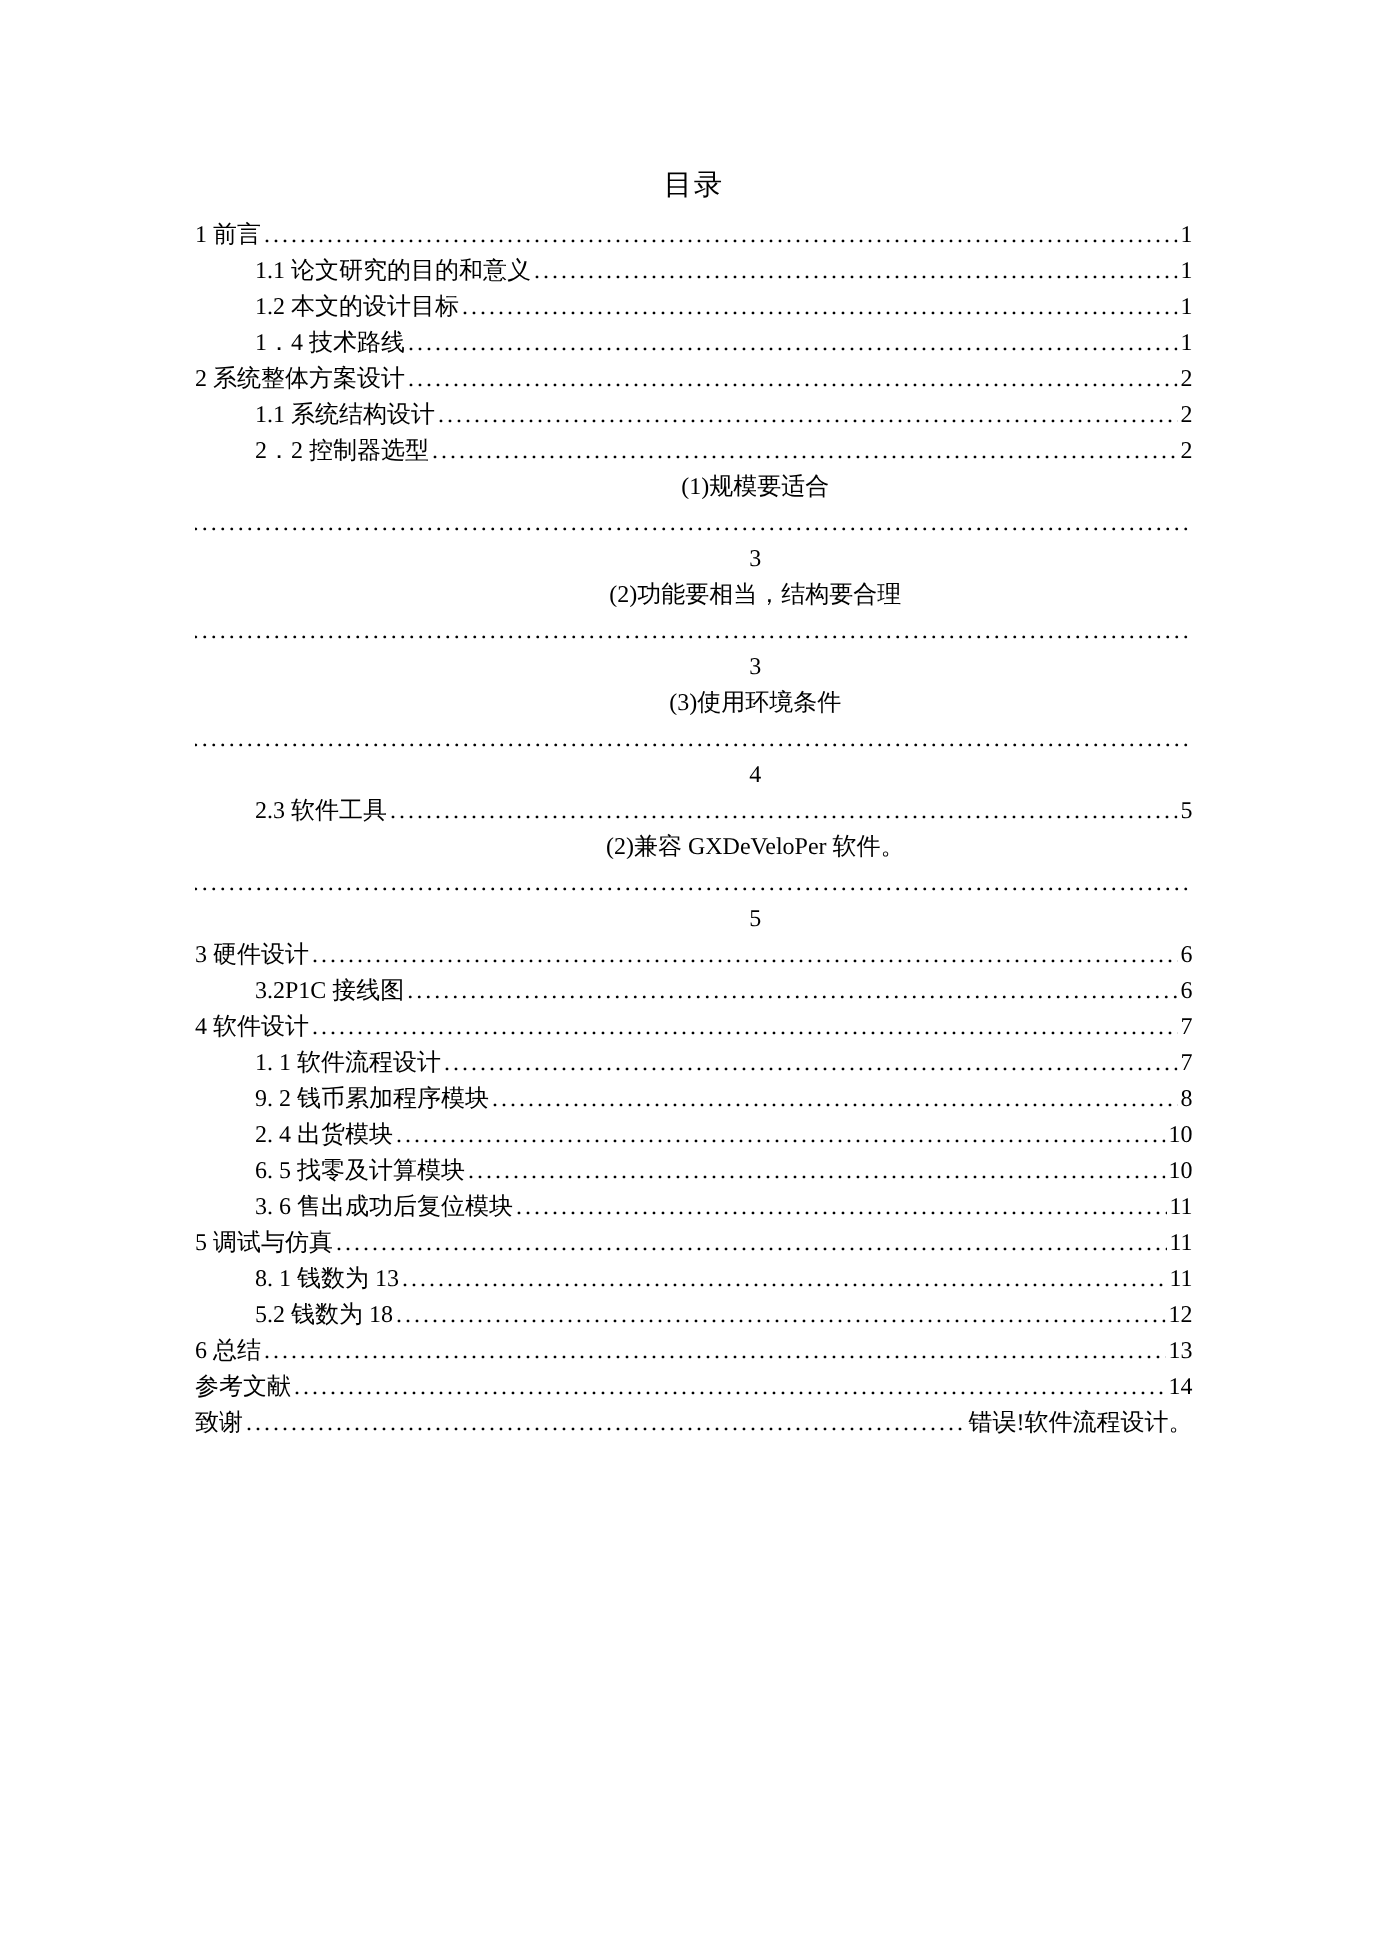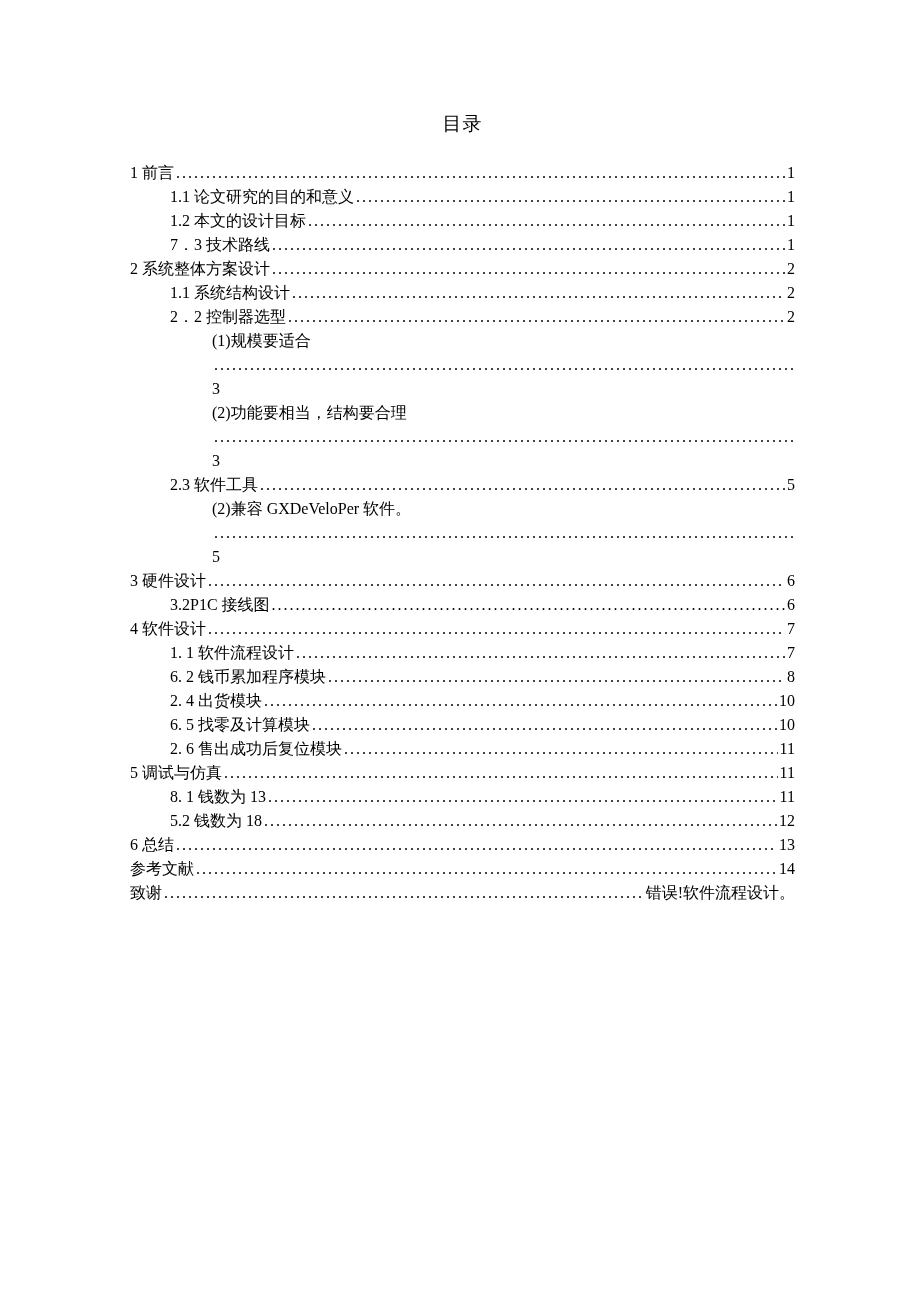--- a/index.html
+++ b/index.html
@@ -16,26 +16,26 @@
     }
     .page {
       padding: 110px 125px 0 130px;
       color: #000000;
       font-size: 16px;
       line-height: 1.5;
     }
     .title {
       text-align: center;
       font-size: 19px;
-      margin-bottom: 22px;
+      margin-bottom: 6px;
       letter-spacing: 1px;
     }
     .toc-entry {
       display: flex;
-      align-items: flex-start;
+      align-items: center;
       white-space: nowrap;
       overflow: hidden;
       font-family: Liberation Serif, serif;
     }
     .toc-label {
       flex: 0 0 auto;
     }
     .toc-leader {
       flex: 1 1 auto;
       overflow: hidden;
@@ -67,21 +67,21 @@
         <span class="toc-label">1.1  论文研究的目的和意义</span>
         <span class="toc-leader"></span>
         <span class="toc-page">1</span>
       </div>
       <div class="toc-entry indent-1">
         <span class="toc-label">1.2  本文的设计目标</span>
         <span class="toc-leader"></span>
         <span class="toc-page">1</span>
       </div>
       <div class="toc-entry indent-1">
-        <span class="toc-label">7．3 技术路线</span>
+        <span class="toc-label">1．4 技术路线</span>
         <span class="toc-leader"></span>
         <span class="toc-page">1</span>
       </div>
       <div class="toc-entry indent-0">
         <span class="toc-label">2 系统整体方案设计</span>
         <span class="toc-leader"></span>
         <span class="toc-page">2</span>
       </div>
       <div class="toc-entry indent-1">
         <span class="toc-label">1.1  系统结构设计</span>
@@ -95,20 +95,25 @@
       </div>
       <div class="toc-entry indent-2">
         <span class="toc-label">(1)规模要适合</span>
         <span class="toc-leader"></span>
         <span class="toc-page">3</span>
       </div>
       <div class="toc-entry indent-2">
         <span class="toc-label">(2)功能要相当，结构要合理</span>
         <span class="toc-leader"></span>
         <span class="toc-page">3</span>
+      </div>
+      <div class="toc-entry indent-2">
+        <span class="toc-label">(3)使用环境条件</span>
+        <span class="toc-leader"></span>
+        <span class="toc-page">4</span>
       </div>
       <div class="toc-entry indent-1">
         <span class="toc-label">2.3 软件工具</span>
         <span class="toc-leader"></span>
         <span class="toc-page">5</span>
       </div>
       <div class="toc-entry indent-2">
         <span class="toc-label">(2)兼容 GXDeVeloPer 软件。</span>
         <span class="toc-leader"></span>
         <span class="toc-page">5</span>
@@ -127,36 +132,36 @@
         <span class="toc-label">4 软件设计</span>
         <span class="toc-leader"></span>
         <span class="toc-page">7</span>
       </div>
       <div class="toc-entry indent-1">
         <span class="toc-label">1. 1 软件流程设计</span>
         <span class="toc-leader"></span>
         <span class="toc-page">7</span>
       </div>
       <div class="toc-entry indent-1">
-        <span class="toc-label">6. 2 钱币累加程序模块</span>
+        <span class="toc-label">9. 2 钱币累加程序模块</span>
         <span class="toc-leader"></span>
         <span class="toc-page">8</span>
       </div>
       <div class="toc-entry indent-1">
         <span class="toc-label">2. 4 出货模块</span>
         <span class="toc-leader"></span>
         <span class="toc-page">10</span>
       </div>
       <div class="toc-entry indent-1">
         <span class="toc-label">6. 5 找零及计算模块</span>
         <span class="toc-leader"></span>
         <span class="toc-page">10</span>
       </div>
       <div class="toc-entry indent-1">
-        <span class="toc-label">2. 6 售出成功后复位模块</span>
+        <span class="toc-label">3. 6 售出成功后复位模块</span>
         <span class="toc-leader"></span>
         <span class="toc-page">11</span>
       </div>
       <div class="toc-entry indent-0">
         <span class="toc-label">5 调试与仿真</span>
         <span class="toc-leader"></span>
         <span class="toc-page">11</span>
       </div>
       <div class="toc-entry indent-1">
         <span class="toc-label">8. 1 钱数为 13</span>

